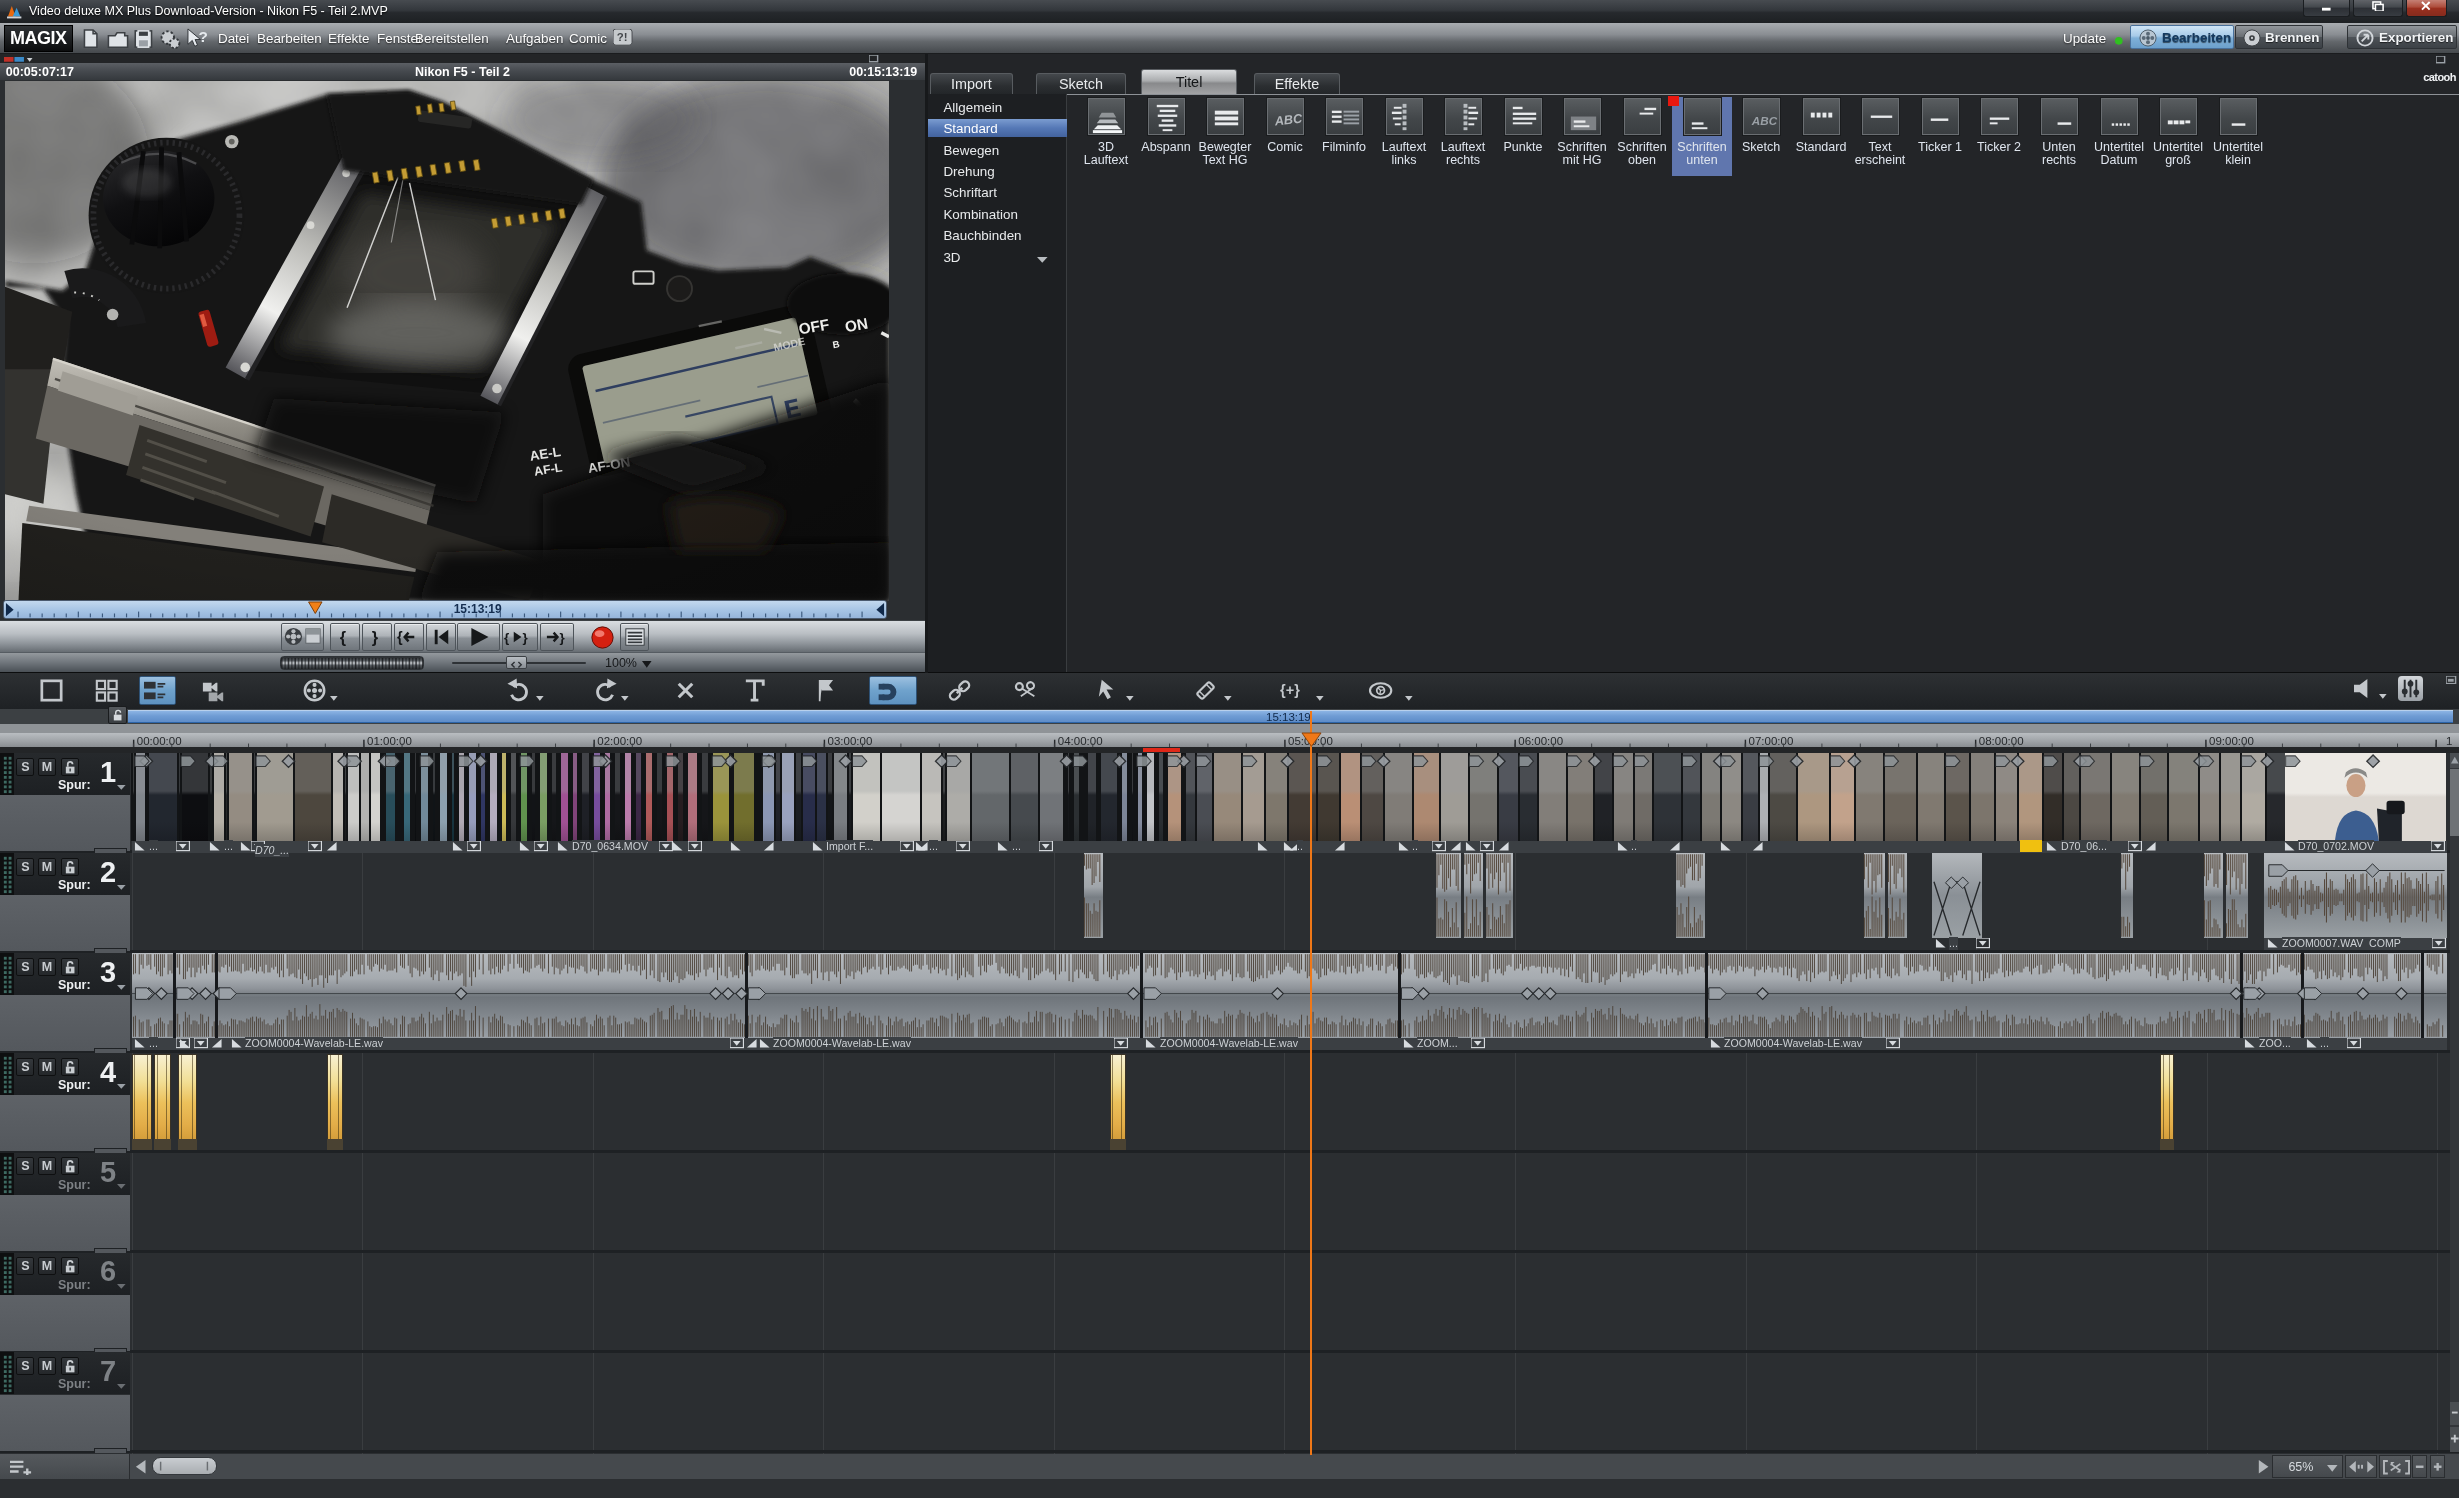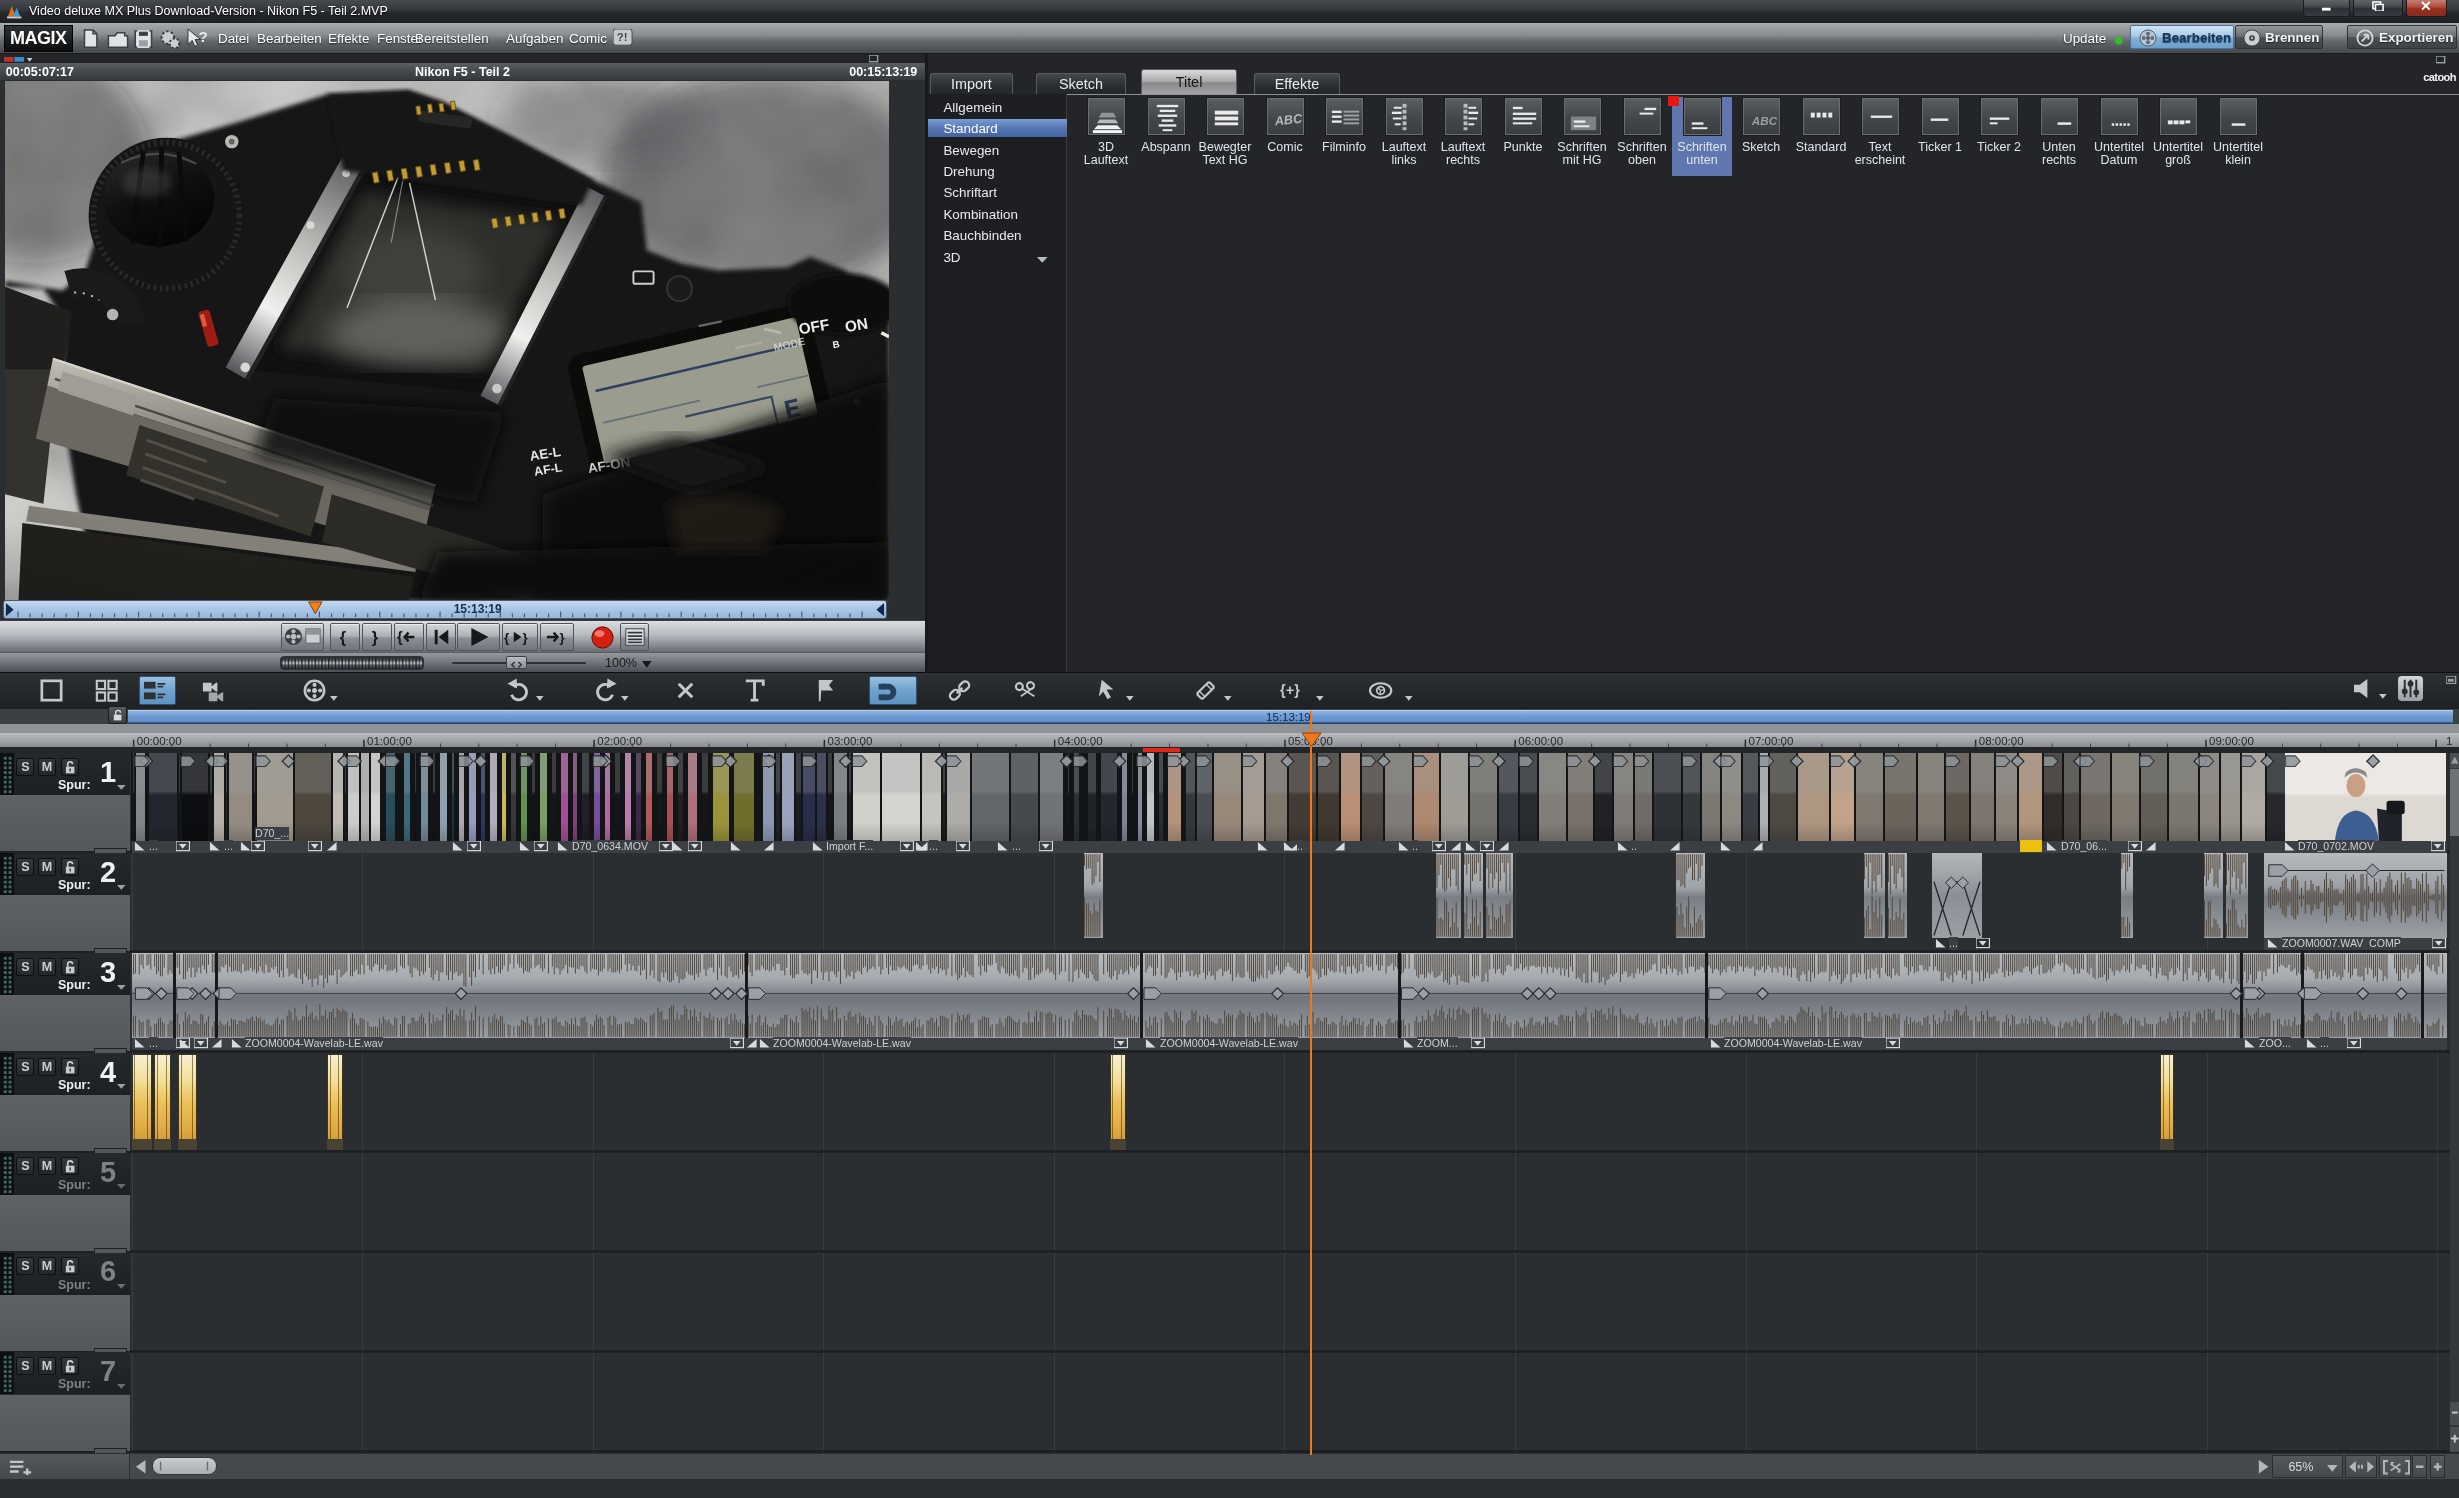--- a/index.html
+++ b/index.html
@@ -1574,21 +1574,21 @@
           <polygon points="1,1 11,10 1,10" fill="#d7dbdf"></polygon>
         </svg>
         <div class="clip-label" style="left:224px;top:87px;">...</div>
         <svg class="abs" style="left:251px;top:88px" width="14.4" height="10.6" viewBox="0 0 15 11">
           <rect x="0" y="0" width="14" height="10" fill="none" stroke="#d7dbdf" stroke-width="1.2"></rect>
           <polygon points="3,3 11,3 7,8" fill="#d7dbdf"></polygon>
         </svg>
         <svg class="abs" style="left:240px;top:88px" width="11.5" height="10.6" viewBox="0 0 12 11">
           <polygon points="1,1 11,10 1,10" fill="#d7dbdf"></polygon>
         </svg>
-        <div class="clip-label" style="left:255px;top:74px;">D70_...</div>
+        <div class="clip-label" style="left:255px;top:91px;font-style:italic;">D70_...</div>
         <svg class="abs" style="left:308px;top:88px" width="14.4" height="10.6" viewBox="0 0 15 11">
           <rect x="0" y="0" width="14" height="10" fill="none" stroke="#d7dbdf" stroke-width="1.2"></rect>
           <polygon points="3,3 11,3 7,8" fill="#d7dbdf"></polygon>
         </svg>
         <svg class="abs" style="left:326px;top:88px" width="11.5" height="10.6" viewBox="0 0 12 11">
           <polygon points="11,1 11,10 1,10" fill="#d7dbdf"></polygon>
         </svg>
         <svg class="abs" style="left:452px;top:88px" width="11.5" height="10.6" viewBox="0 0 12 11">
           <polygon points="1,1 11,10 1,10" fill="#d7dbdf"></polygon>
         </svg>

